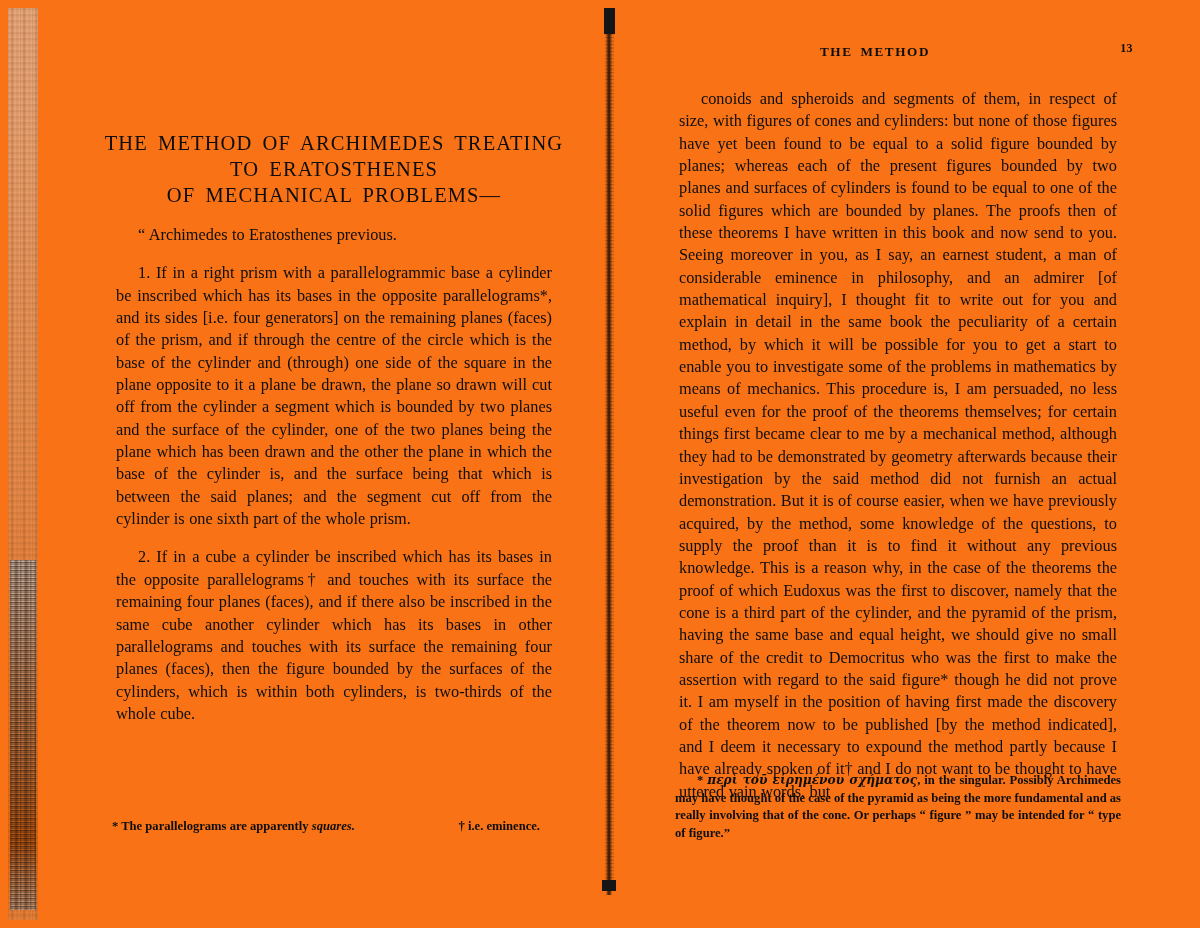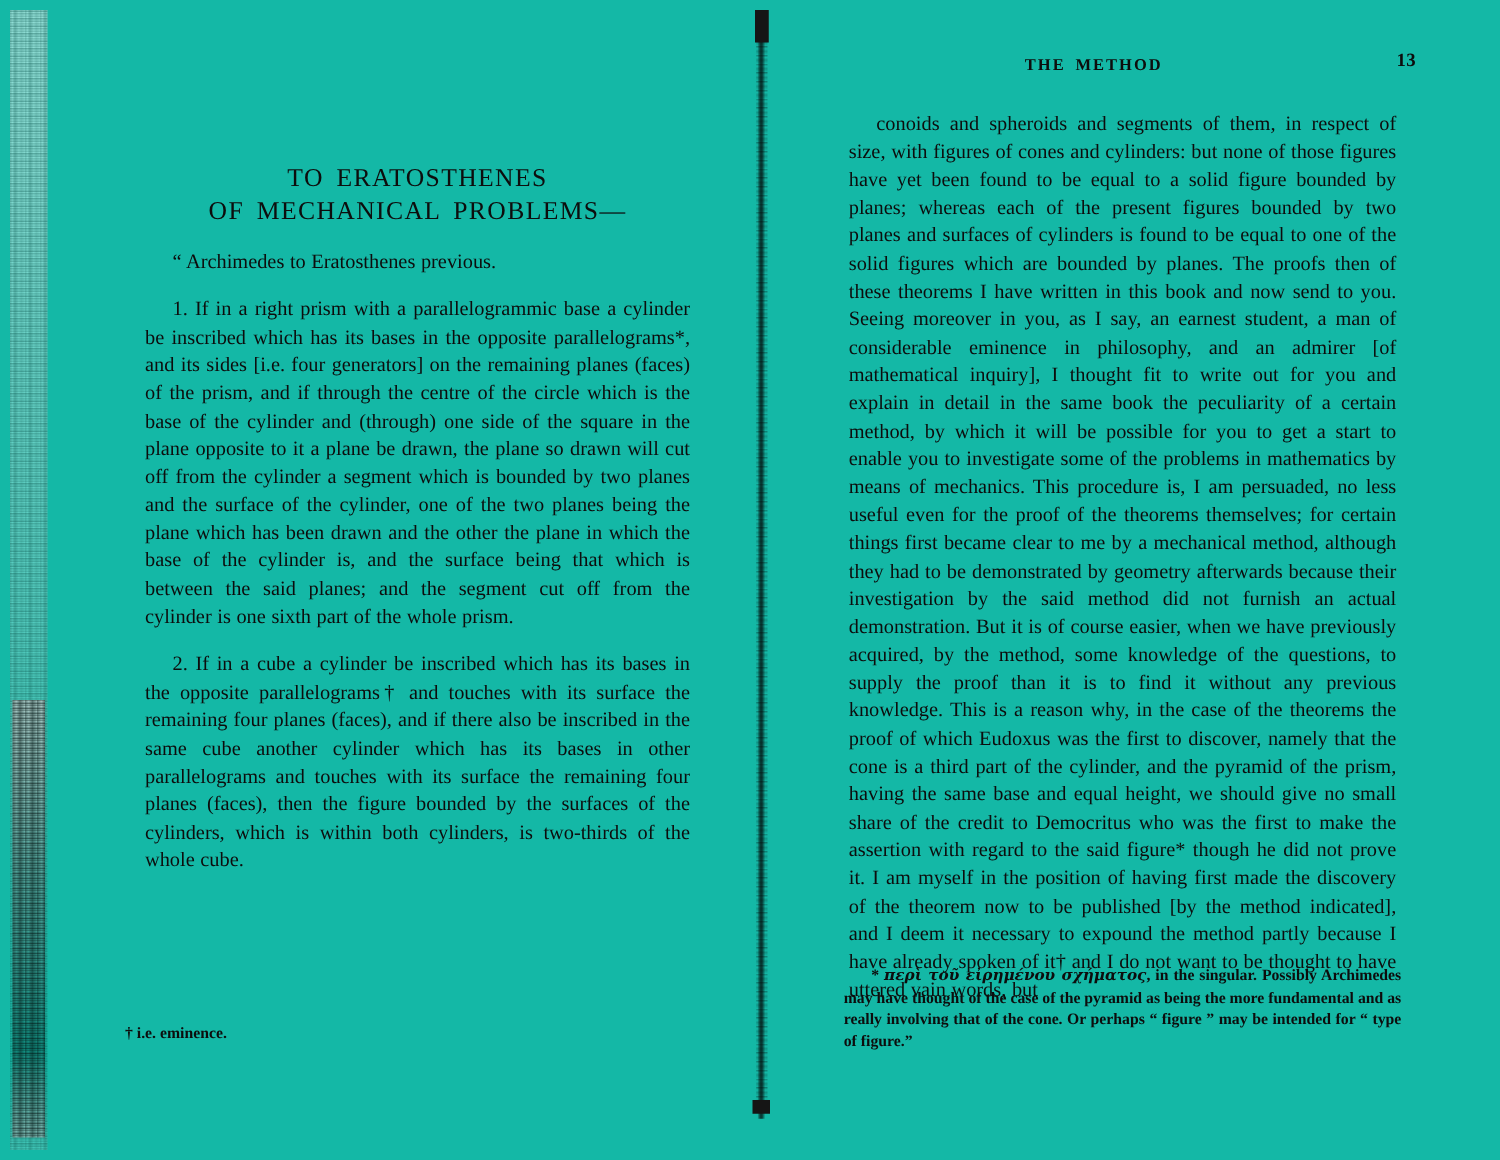--- a/index.html
+++ b/index.html
@@ -5,21 +5,21 @@
   html, body {
     margin: 0;
     padding: 0;
     background: #ffffff;
   }
 
   #page {
     position: relative;
     width: 1200px;
     height: 928px;
-    background: #14b8a6;
+    background: #f97316;
     overflow: hidden;
     font-family: "Liberation Serif", "DejaVu Serif", serif;
     color: #0d0d0d;
     -webkit-font-smoothing: antialiased;
   }
 
   
   .edge-noise {
     position: absolute;
     left: 8px;
@@ -164,21 +164,21 @@
     font-size: 13.2px;
     font-weight: bold;
     letter-spacing: 1.6px;
     word-spacing: 3px;
     padding-right: 46px;
   }
   .runhead .rh-page {
     position: absolute;
     right: 0;
     top: -3px;
-    font-size: 15px;
+    font-size: 12px;
     font-weight: bold;
     letter-spacing: 0.4px;
   }
 
   
   .footnotes {
     position: absolute;
     font-size: 12.6px;
     line-height: 17.6px;
     font-weight: bold;
@@ -225,31 +225,33 @@
   <div class="gutter-cap-top"></div>
   <div class="gutter-cap-bot"></div>
 
   <div class="runhead">
     <div class="rh-title">THE METHOD</div>
     <div class="rh-page">13</div>
   </div>
 
   <div class="col" id="left-col">
     <h1 class="title">
+      <span class="tline">THE METHOD OF ARCHIMEDES TREATING</span>
       <span class="tline">TO ERATOSTHENES</span>
       <span class="tline">OF MECHANICAL PROBLEMS—</span>
     </h1>
 
     <p class="body">“ Archimedes to Eratosthenes previous.</p>
     <p class="body">1. If in a right prism with a parallelogrammic base a cylinder be inscribed which has its bases in the opposite parallelograms*, and its sides [i.e. four generators] on the remaining planes (faces) of the prism, and if through the centre of the circle which is the base of the cylinder and (through) one side of the square in the plane opposite to it a plane be drawn, the plane so drawn will cut off from the cylinder a segment which is bounded by two planes and the surface of the cylinder, one of the two planes being the plane which has been drawn and the other the plane in which the base of the cylinder is, and the surface being that which is between the said planes; and the segment cut off from the cylinder is one sixth part of the whole prism.</p>
     <p class="body">2. If in a cube a cylinder be inscribed which has its bases in the opposite parallelograms† and touches with its surface the remaining four planes (faces), and if there also be inscribed in the same cube another cylinder which has its bases in other parallelograms and touches with its surface the remaining four planes (faces), then the figure bounded by the surfaces of the cylinders, which is within both cylinders, is two-thirds of the whole cube.</p>
   </div>
 
   <div class="footnotes" id="left-footnotes">
     <div class="fn-row">
+      <span class="fn-a"><span>* The parallelograms are apparently </span><span class="it">squares.</span></span>
       <span class="fn-b">† i.e. eminence.</span>
     </div>
   </div>
 
   <div class="col" id="right-col">
     <p class="body">conoids and spheroids and segments of them, in respect of size, with figures of cones and cylinders: but none of those figures have yet been found to be equal to a solid figure bounded by planes; whereas each of the present figures bounded by two planes and surfaces of cylinders is found to be equal to one of the solid figures which are bounded by planes. The proofs then of these theorems I have written in this book and now send to you. Seeing moreover in you, as I say, an earnest student, a man of considerable eminence in philosophy, and an admirer [of mathematical inquiry], I thought fit to write out for you and explain in detail in the same book the peculiarity of a certain method, by which it will be possible for you to get a start to enable you to investigate some of the problems in mathematics by means of mechanics. This procedure is, I am persuaded, no less useful even for the proof of the theorems themselves; for certain things first became clear to me by a mechanical method, although they had to be demonstrated by geometry afterwards because their investigation by the said method did not furnish an actual demonstration. But it is of course easier, when we have previously acquired, by the method, some knowledge of the questions, to supply the proof than it is to find it without any previous knowledge. This is a reason why, in the case of the theorems the proof of which Eudoxus was the first to discover, namely that the cone is a third part of the cylinder, and the pyramid of the prism, having the same base and equal height, we should give no small share of the credit to Democritus who was the first to make the assertion with regard to the said figure* though he did not prove it. I am myself in the position of having first made the discovery of the theorem now to be published [by the method indicated], and I deem it necessary to expound the method partly because I have already spoken of it† and I do not want to be thought to have uttered vain words, but</p>
   </div>
 
   <div class="footnotes" id="right-footnotes">
     <p class="fn1"><span>* </span><span class="grk">περὶ τοῦ εἰρημένου σχήματος</span><span>, in the singular.  Possibly Archimedes may have thought of the case of the pyramid as being the more fundamental and as really involving that of the cone.  Or perhaps “ figure ” may be intended for “ type of figure.”</span></p>

